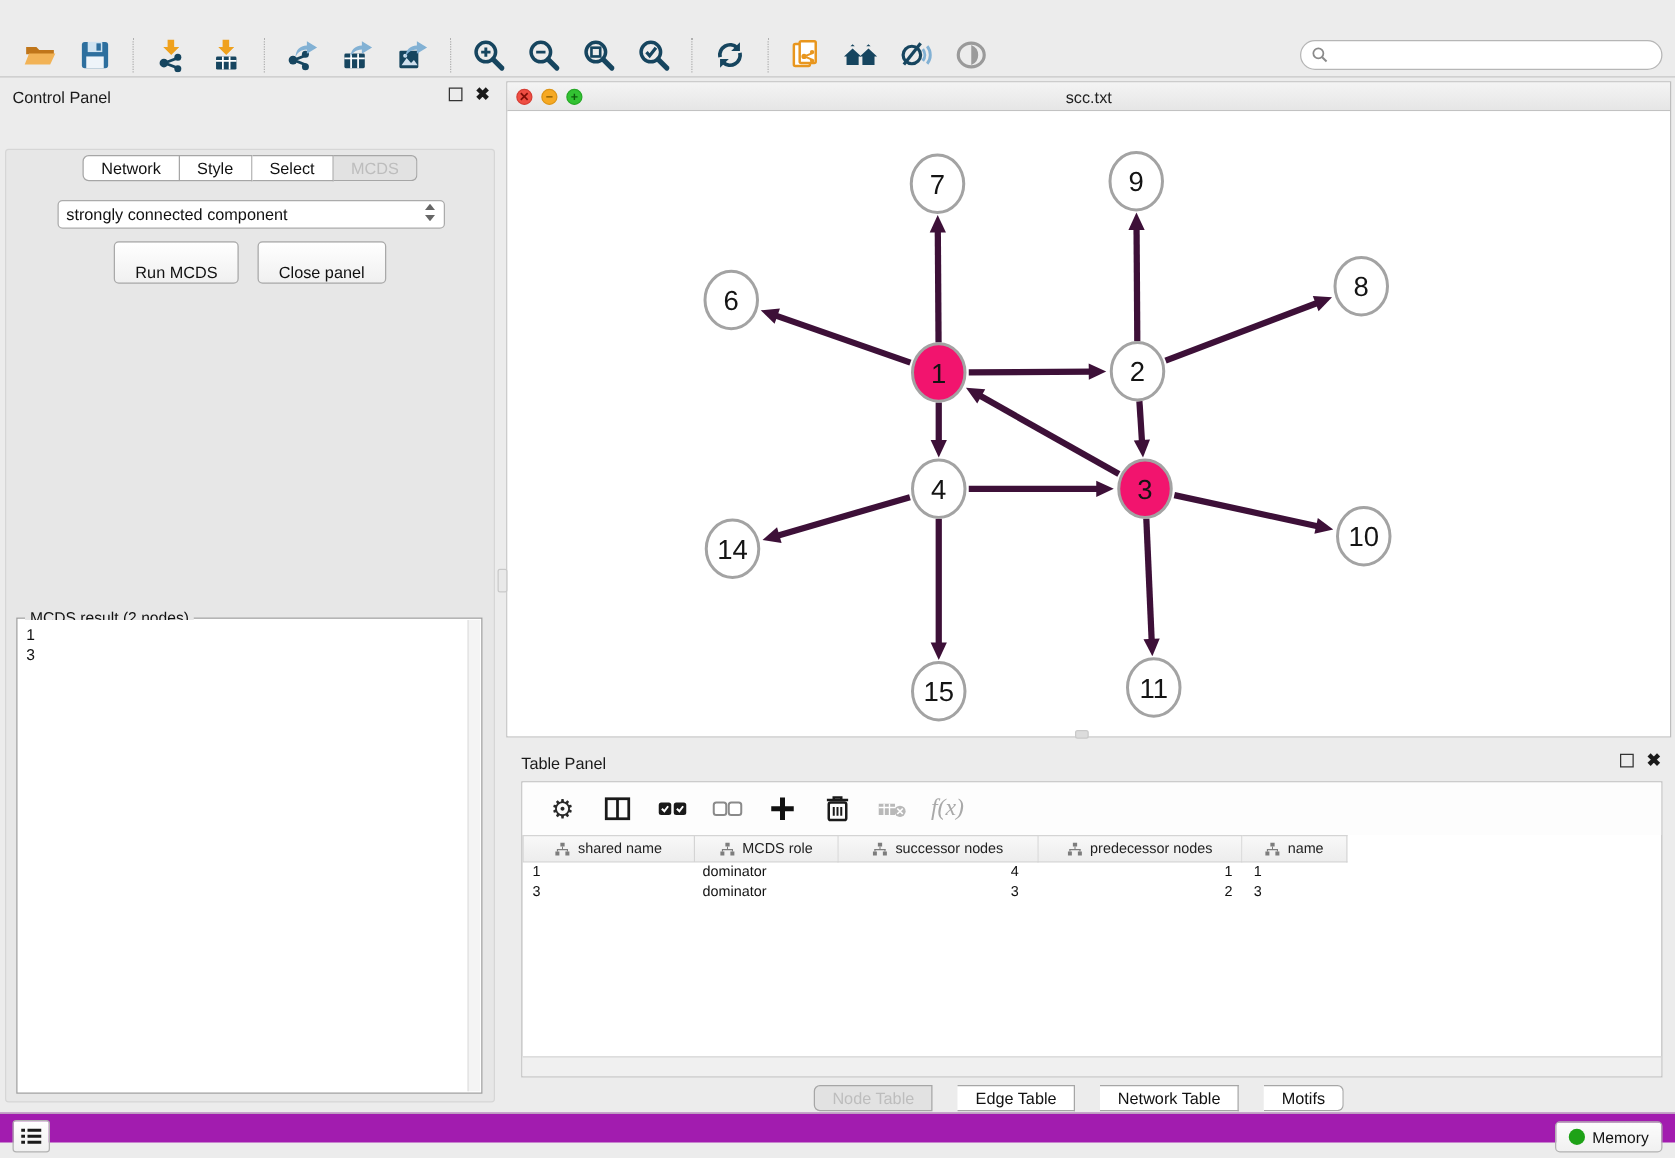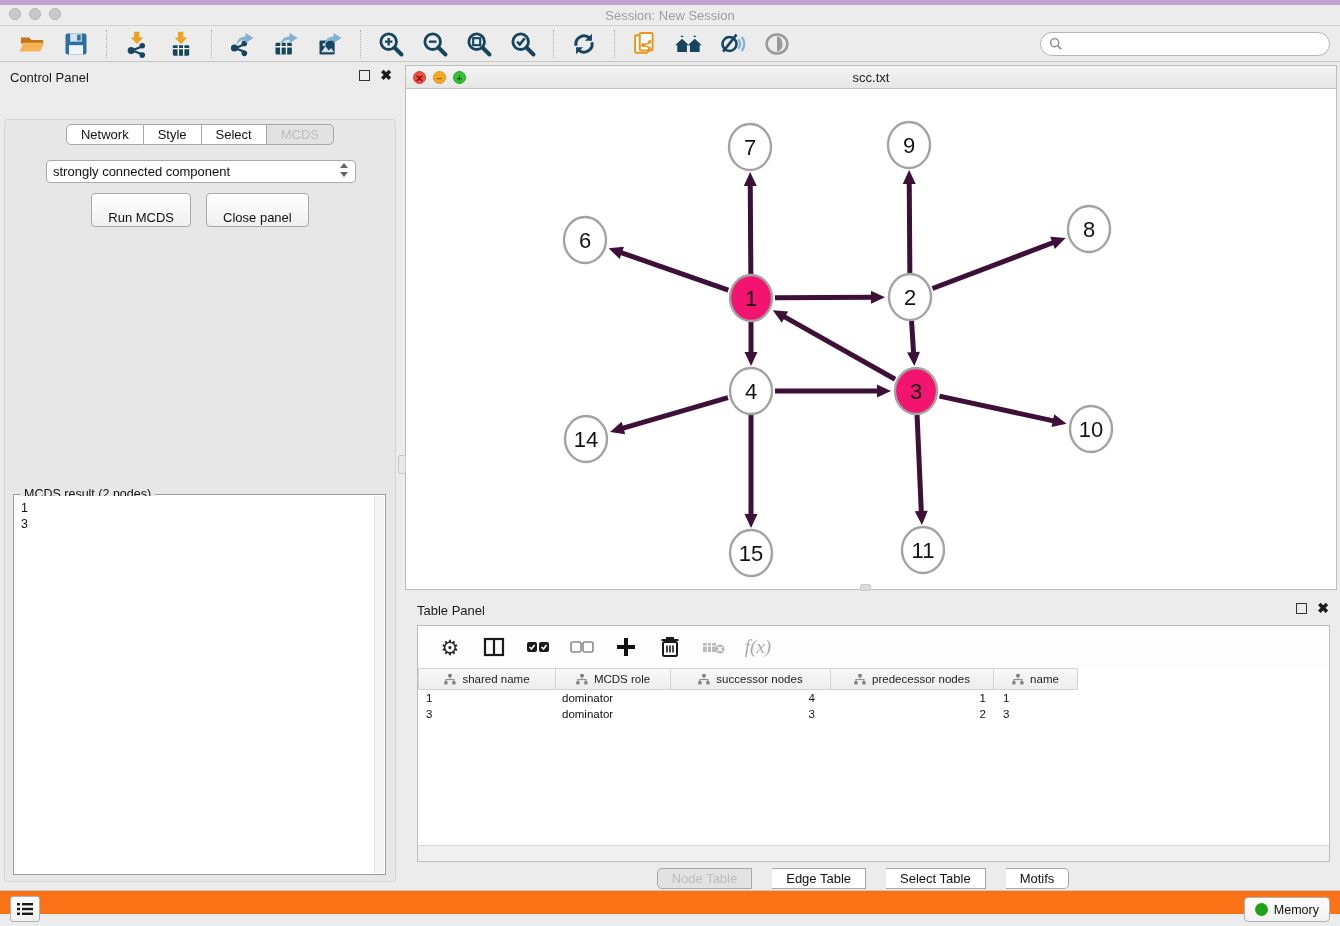--- a/index.html
+++ b/index.html
@@ -70,38 +70,30 @@
   .tp-header { position:absolute; top:42px; left:0; height:22px; display:flex;justify-content:flex-end; }
   .tp-hcell { background:linear-gradient(#f8f8f8,#ededed); border:1px solid #d4d4d4; border-left:none; display:flex; align-items:center; justify-content:center; gap:6px; font-size:11.5px; color:#222; }
   .tp-hcell:first-child { border-left:1px solid #d4d4d4; }
   .tp-rows { position:absolute; top:64px; left:0; right:0; }
   .tp-row { display:flex; height:16px; }
   .tp-cell { font-size:11.5px; color:#111; line-height:16px; overflow:hidden; white-space:nowrap; }
   .tp-hscroll { position:absolute; left:0; right:0; bottom:0; height:16px; background:#f0f0f0; border-top:1px solid #d6d6d6; }
   .tp-tabs { position:absolute; bottom:1px; left:0; right:16px; display:flex; justify-content:center;gap:20px; }
 
   
-  .status-bar { position:absolute; left:0; right:0; top:890px; height:24px; background:#f97316; border-top:1px solid #c8c8c8; }
+  .status-bar { position:absolute; left:0; right:0; top:890px; height:24px; background:#a21caf; border-top:1px solid #c8c8c8; }
   .panel-toggle { position:absolute; left:10px; top:5px; width:30px; height:26px; background:linear-gradient(#fff,#f0f0f0); border:1px solid #b2b2b2; border-radius:3px; display:flex; align-items:center; justify-content:center; }
   .memory-btn { position:absolute; right:10px; top:6px; height:25px; background:linear-gradient(#fcfcfc,#f1f1f1); border:1px solid #b2b2b2; border-radius:4px; display:flex; align-items:center; gap:6px; padding:0 10px; font-size:12.5px; color:#111; }
   .memory-dot { width:13px; height:13px; border-radius:50%; background:#1ea217; }
 </style>
 </head>
 <body>
 
 <div class="app">
 
-  <div class="titlebar">
-    <div class="traffic">
-      <span></span>
-      <span></span>
-      <span></span>
-    </div>
-    <div class="win-title">Session: New Session</div>
-  </div>
 
   <div class="toolbar">
     <span class="tb-icon">
       <svg width="28" height="28" viewBox="0 0 24 24">
           <path d="M2.5 6.5h7l2 2h10v3h-19z" fill="#c0761a"></path>
           <path d="M4.5 11h18l-3.5 7.5H1.5z" fill="#f2b356"></path>
         </svg>
     </span>
     <span class="tb-icon">
       <svg width="28" height="28" viewBox="0 0 24 24">
@@ -487,21 +479,21 @@
             <div class="tp-cell" style="width: 160px; text-align: right; padding: 0px 16px 0px 0px;">3</div>
             <div class="tp-cell" style="width: 163px; text-align: right; padding: 0px 8px 0px 0px;">2</div>
             <div class="tp-cell" style="width: 84px; text-align: left; padding: 0px 0px 0px 9px;">3</div>
           </div>
         </div>
       <div class="tp-hscroll"></div>
     </div>
     <div class="tp-tabs seg" id="tp-tabs">
         <span class="tab active">Node Table</span>
         <span class="tab">Edge Table</span>
-        <span class="tab">Select Table</span>
+        <span class="tab">Network Table</span>
         <span class="tab">Motifs</span>
       </div>
   </div>
 
   <div class="status-bar">
     <span class="panel-toggle">
       <svg width="18" height="16" viewBox="0 0 18 16">
           <g fill="#1a1a1a">
             <rect x="1" y="2" width="3" height="2.4"></rect>
             <rect x="6" y="2" width="11" height="2.4"></rect>

